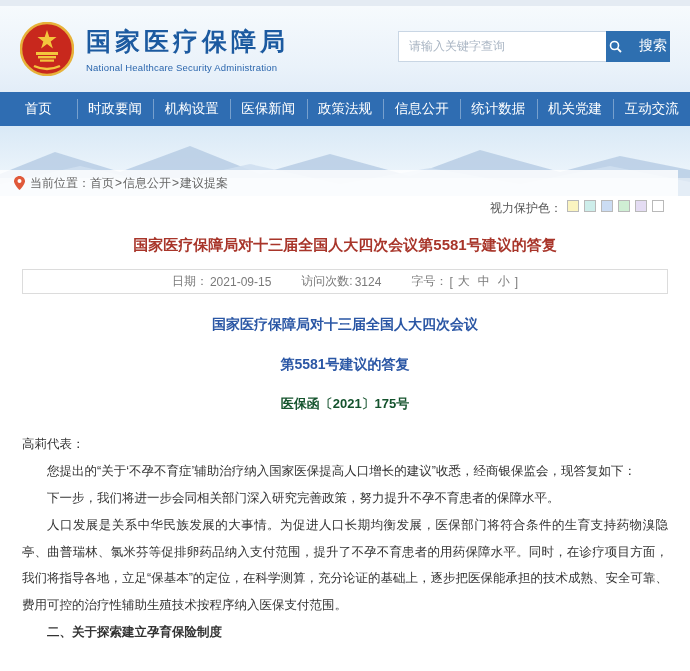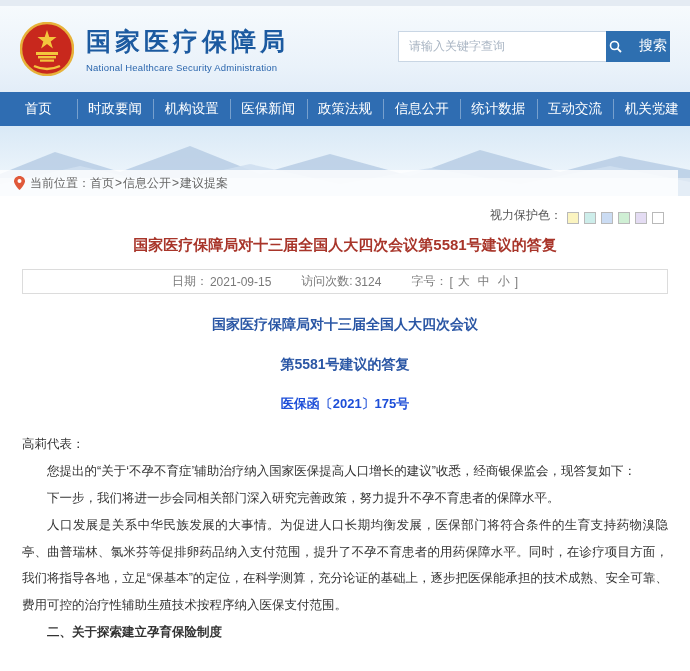--- a/index.html
+++ b/index.html
@@ -22,28 +22,28 @@
   .nav-item+.nav-item::before{content:"";position:absolute;left:0;top:7px;bottom:7px;width:1px;background:rgba(255,255,255,.35)}
   
   .banner{height:70px;position:relative;overflow:hidden}
   .banner svg.bg{position:absolute;left:0;top:0;width:100%;height:100%}
   .breadcrumb{position:absolute;left:0;right:12px;bottom:0;height:26px;background:rgba(255,255,255,.82);display:flex;align-items:center;padding:0 14px;font-size:12px;color:#666}
   .pin{width:11px;height:14px;margin-right:5px;flex:0 0 11px}
   .crumb-link{color:#666;cursor:pointer}
   .crumb-sep{color:#666;margin:0 1px}
   
   .content{padding:4px 22px 0;background:#fff}
-  .eye-row{display:flex;justify-content:flex-end;align-items:flex-end;font-size:12px;color:#555;height:24px;padding-right:4px}
+  .eye-row{display:flex;justify-content:flex-end;align-items:flex-start;font-size:12px;color:#555;height:24px;padding-right:4px}
   .swatch{width:12px;height:12px;border:1px solid #b9b9b9;margin-left:5px;cursor:pointer}
   .page-title{text-align:center;color:#a8352a;font-size:15px;font-weight:bold;margin:12px 0 14px}
   .meta-box{border:1px solid #dcdcdc;text-align:center;font-size:12px;color:#7a7a7a;padding:3px 0;display:flex;justify-content:center;gap:30px}
   .meta-group{display:flex;align-items:center;gap:2px}
   .size-btn{cursor:pointer;color:#7a7a7a;margin:0 3px}
   .doc-title{text-align:center;color:#2b57a5;font-weight:bold;font-size:14px;margin-top:22px}
-  .doc-num{text-align:center;color:#1d4ed8;font-weight:bold;font-size:13px;margin-top:21px}
+  .doc-num{text-align:center;color:#14532d;font-weight:bold;font-size:13px;margin-top:21px}
   .body-text{margin-top:18px;font-size:12.5px;line-height:2.15;color:#333;text-align:justify}
   .body-text p{text-indent:2em}
   .body-text p.salutation{text-indent:0}
   .body-text p.heading{font-weight:bold}
 </style>
 </head>
 <body>
 
 <div>
   <div class="top-strip"></div>
@@ -79,22 +79,22 @@
   </header>
 
   <nav class="nav">
     <div class="nav-item">首页</div>
     <div class="nav-item">时政要闻</div>
     <div class="nav-item">机构设置</div>
     <div class="nav-item">医保新闻</div>
     <div class="nav-item">政策法规</div>
     <div class="nav-item">信息公开</div>
     <div class="nav-item">统计数据</div>
+    <div class="nav-item">机关党建</div>
     <div class="nav-item">互动交流</div>
-    <div class="nav-item">机关党建</div>
   </nav>
 
   <div class="banner">
     <svg class="bg" viewBox="0 0 690 70" preserveAspectRatio="none">
       <defs>
         <linearGradient id="sky" x1="0" y1="0" x2="0" y2="1">
           <stop offset="0" stop-color="#d9e9f6"></stop>
           <stop offset="1" stop-color="#f4f9fd"></stop>
         </linearGradient>
       </defs>

